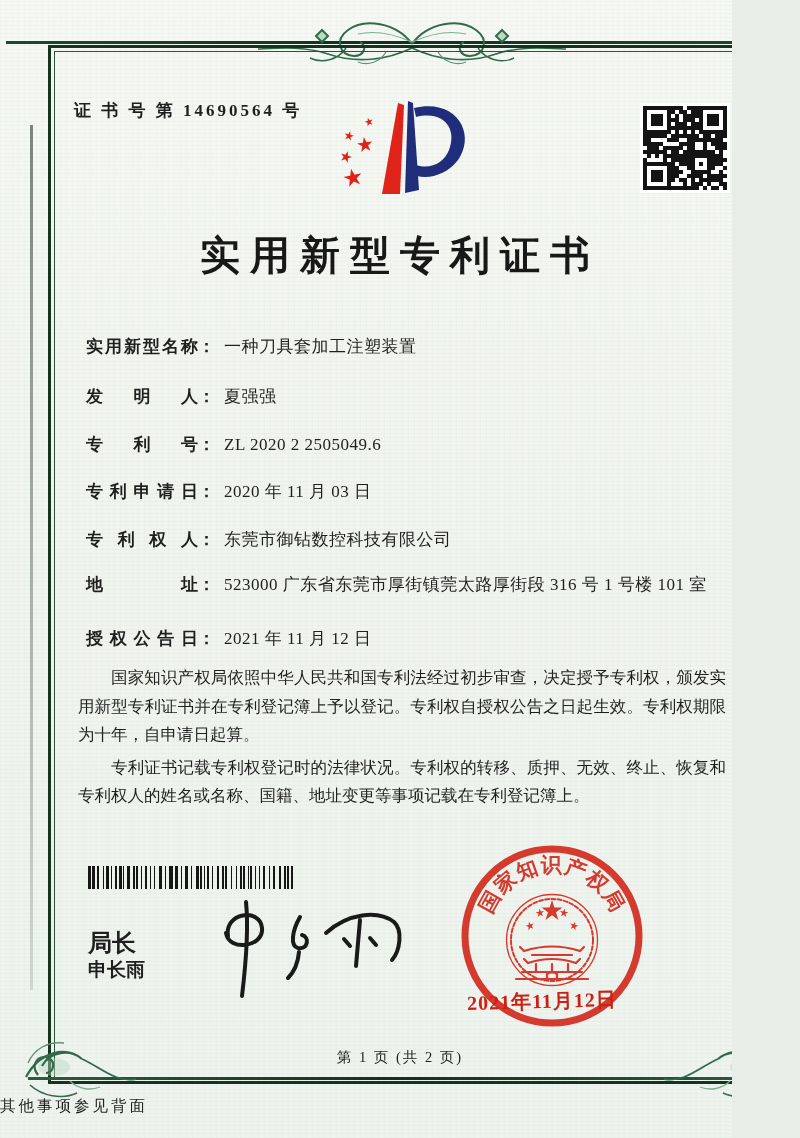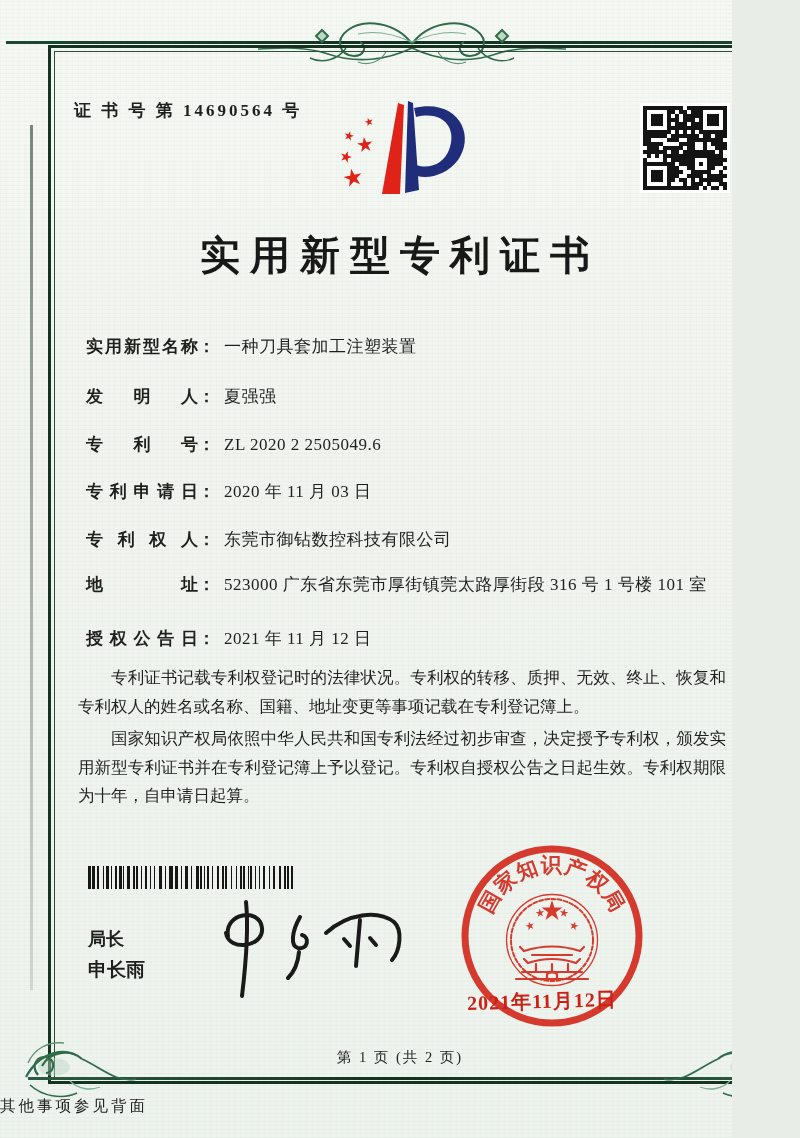--- a/index.html
+++ b/index.html
@@ -36,21 +36,21 @@
   .r1{top:334px}.r2{top:384px}.r3{top:432px}.r4{top:479px}.r5{top:527px}.r6{top:572px}
   .grant{top:626px}
   .grant2{position:absolute;left:400px;top:0;white-space:nowrap;}
   .grant .flabel2{font-weight:600;}
   
   .body-text{position:absolute;left:78px;top:664px;width:648px;font-size:16.5px;line-height:28.5px;text-align:justify;}
   .body-text p{margin:0 0 4px 0;text-indent:2em;}
   
   .barcode{position:absolute;left:88px;top:866px;width:208px;height:23px;display:flex;align-items:stretch;}
   .barcode i{background:#161616;display:block;}
-  .bureau-title{position:absolute;left:88px;top:927px;font-size:18px;font-weight:600;font-family:"Liberation Sans","DejaVu Sans",sans-serif;}
+  .bureau-title{position:absolute;left:88px;top:927px;font-size:24px;font-weight:600;font-family:"Liberation Sans","DejaVu Sans",sans-serif;}
   .bureau-name{position:absolute;left:88px;top:957px;font-size:19px;font-weight:600;font-family:"Liberation Sans","DejaVu Sans",sans-serif;}
   .signature{position:absolute;left:198px;top:891px;width:210px;height:110px;}
   .seal{position:absolute;left:452px;top:836px;width:200px;height:200px;opacity:.9;}
   .seal-date{position:absolute;left:467px;top:988px;font-size:20px;font-weight:700;color:#cc2015;
              letter-spacing:1px;transform:rotate(-1.5deg);white-space:nowrap;}
   .page-footer{position:absolute;left:0;top:1048px;width:800px;text-align:center;font-size:14.5px;letter-spacing:2px;}
   .back-note{position:absolute;left:0;top:1096px;width:800px;text-align:left;font-size:15.5px;letter-spacing:3px;}
 </style>
 </head>
 <body>
@@ -558,22 +558,22 @@
     <span class="flabel">专利权人</span><span class="fcolon">：</span><span class="fvalue">东莞市御钻数控科技有限公司</span>
   </div>
   <div class="frow r6">
     <span class="flabel">地址</span><span class="fcolon">：</span><span class="fvalue">523000 广东省东莞市厚街镇莞太路厚街段 316 号 1 号楼 101 室</span>
   </div>
   <div class="frow grant">
     <span class="flabel">授权公告日</span><span class="fcolon">：</span><span class="fvalue">2021 年 11 月 12 日</span>
   </div>
 
   <div class="body-text">
+    <p>国家知识产权局依照中华人民共和国专利法经过初步审查，决定授予专利权，颁发实用新型专利证书并在专利登记簿上予以登记。专利权自授权公告之日起生效。专利权期限为十年，自申请日起算。</p>
     <p>专利证书记载专利权登记时的法律状况。专利权的转移、质押、无效、终止、恢复和专利权人的姓名或名称、国籍、地址变更等事项记载在专利登记簿上。</p>
-    <p>国家知识产权局依照中华人民共和国专利法经过初步审查，决定授予专利权，颁发实用新型专利证书并在专利登记簿上予以登记。专利权自授权公告之日起生效。专利权期限为十年，自申请日起算。</p>
   </div>
 
   <div class="barcode" id="barcode">
       <i style="width: 5px; margin-right: 1px;"></i>
       <i style="width: 5px; margin-right: 2px;"></i>
       <i style="width: 4px; margin-right: 4px;"></i>
       <i style="width: 3px; margin-right: 2px;"></i>
       <i style="width: 4px; margin-right: 2px;"></i>
       <i style="width: 3px; margin-right: 3px;"></i>
       <i style="width: 4px; margin-right: 2px;"></i>

